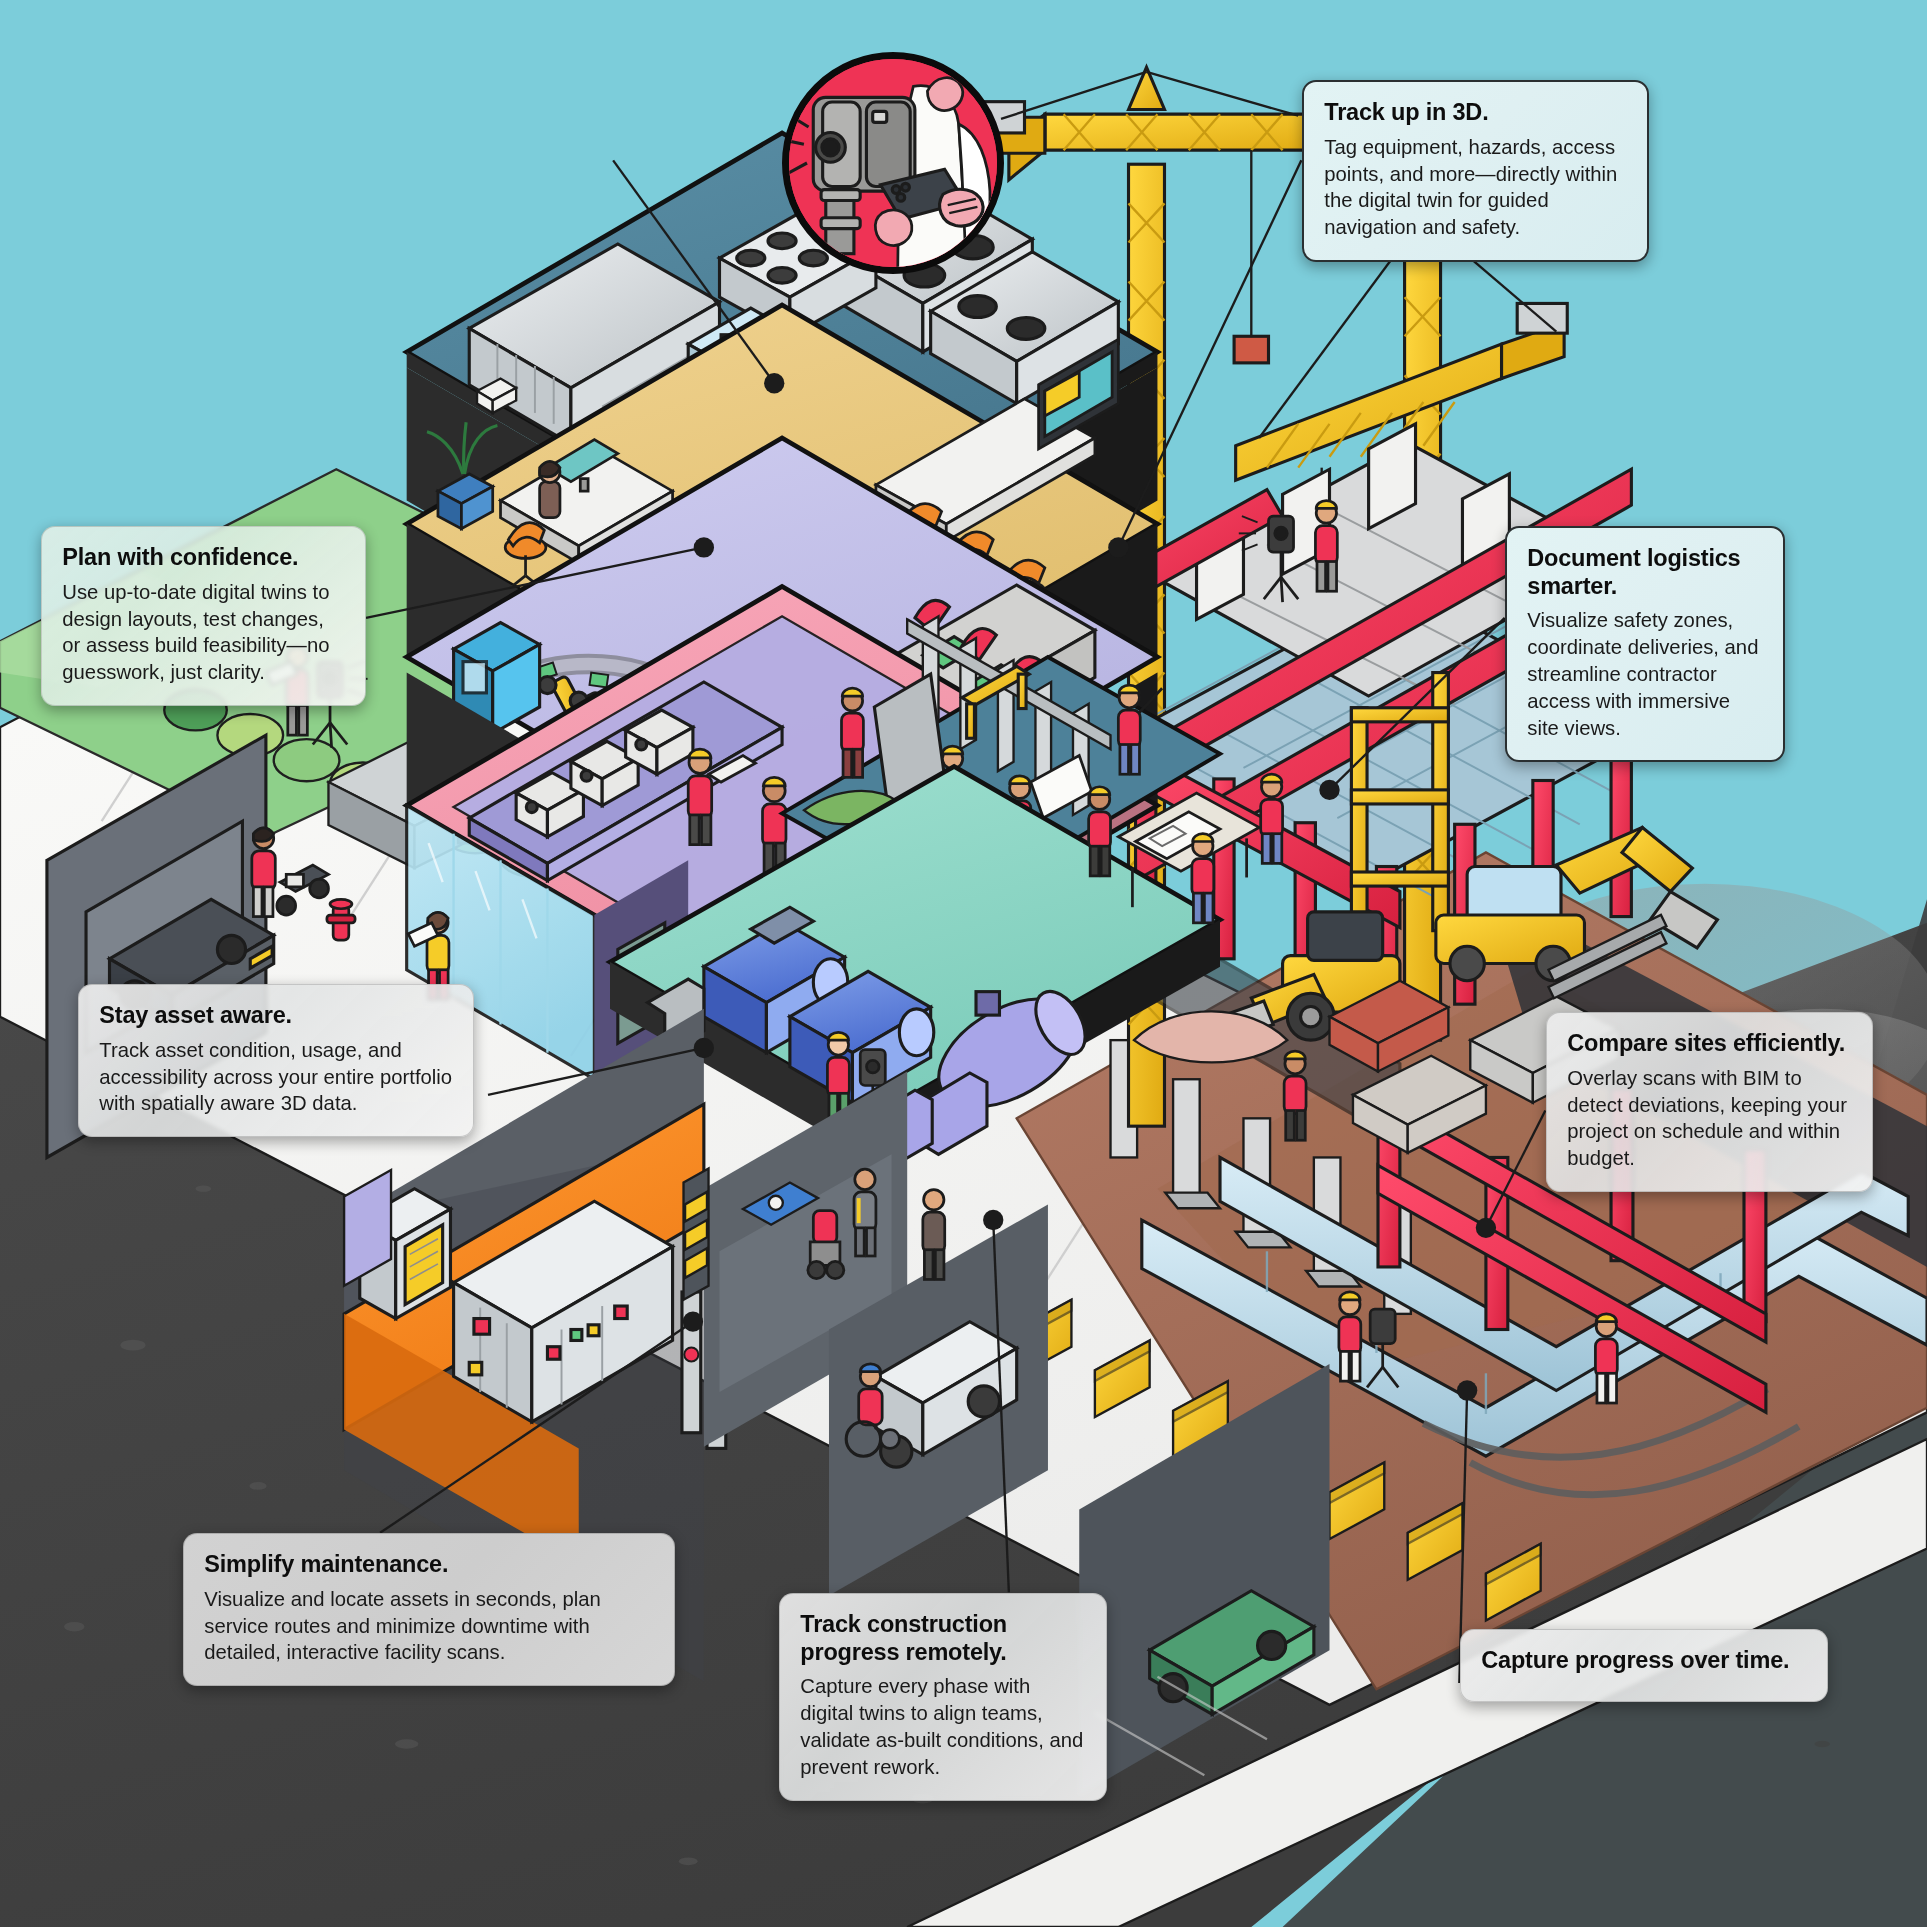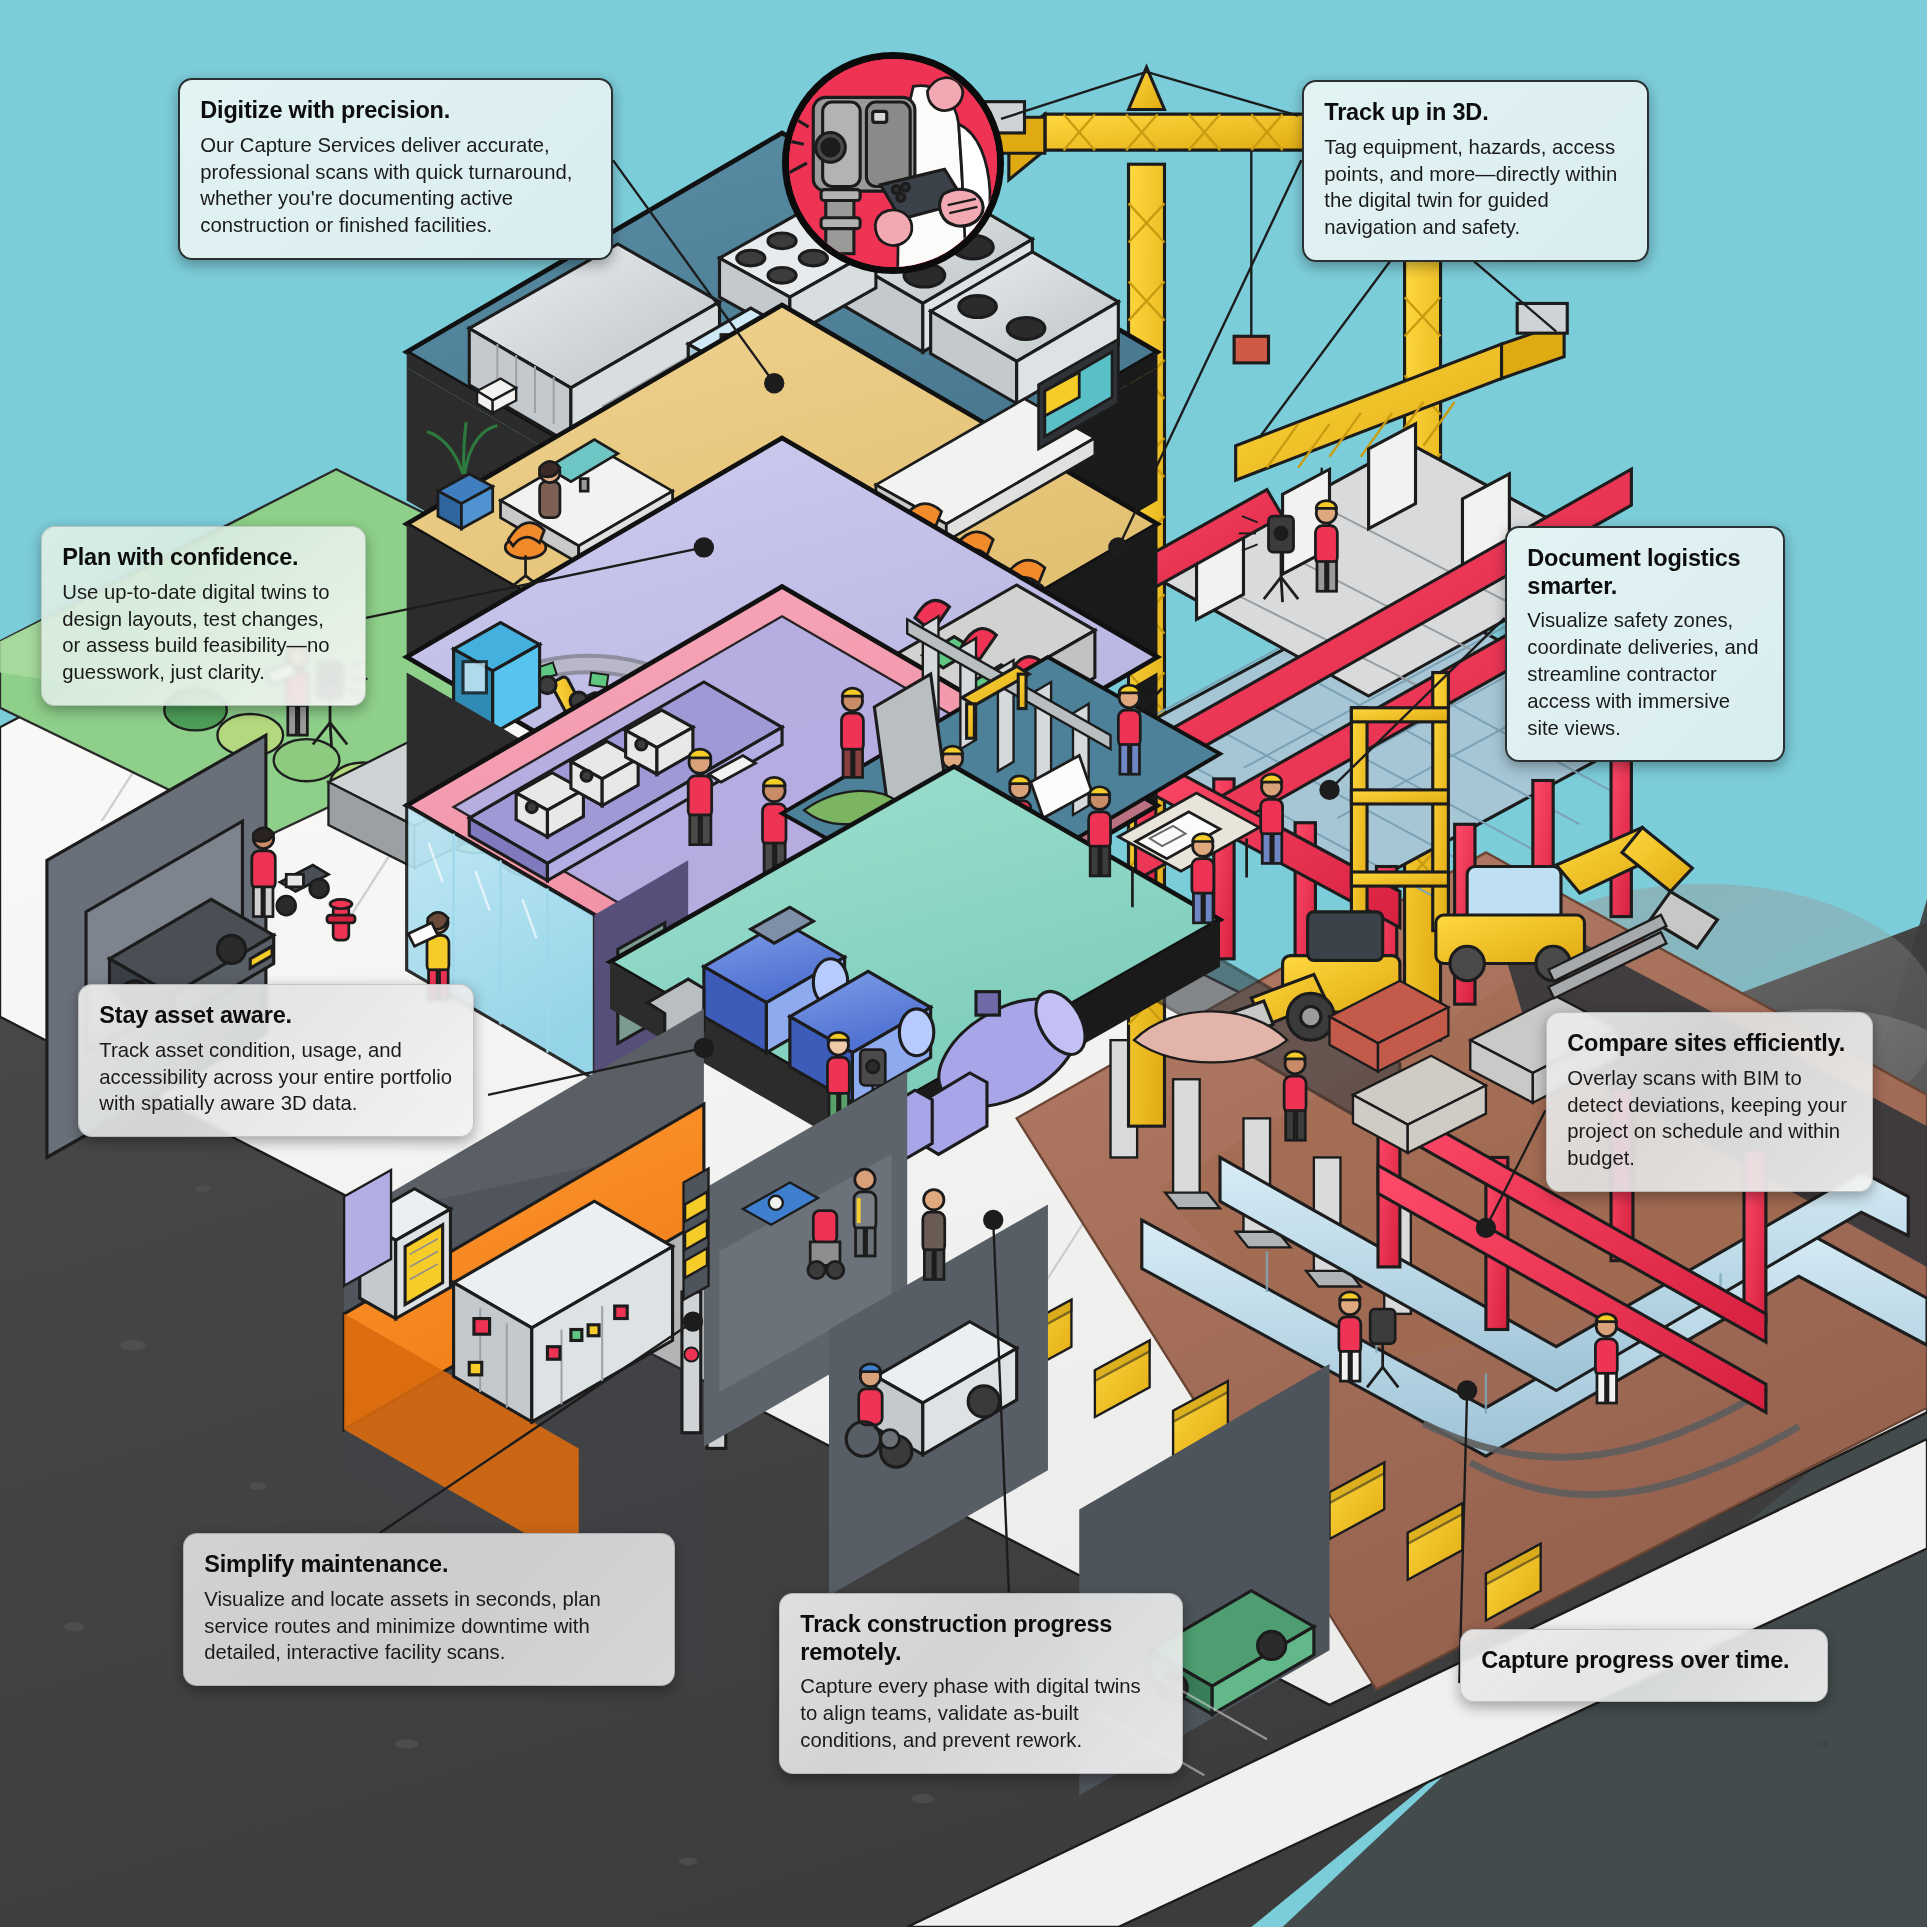--- a/index.html
+++ b/index.html
@@ -57,21 +57,21 @@
   }
 
   
   #cal-digitize   {left:178px;  top:78px;  width:435px;}
   #cal-markup     {left:1302px; top:80px;  width:347px;}
   #cal-plan       {left:41px;   top:526px;  width:325px;}
   #cal-doclog     {left:1505px; top:526px;  width:280px;}
   #cal-asset      {left:78px;  top:984px; width:396px;}
   #cal-compare    {left:1546px; top:1012px; width:327px;}
   #cal-simplify   {left:183px;  top:1533px; width:492px;}
-  #cal-track      {left:779px;  top:1593px; width:404px;}
+  #cal-track      {left:779px;  top:1593px; width:328px;}
   #cal-captime    {left:1460px; top:1629px; width:368px;}
 
   
   #badge{
     position:absolute;left:782px;top:52px;width:222px;height:222px;
     border-radius:50%;overflow:hidden;border:7px solid #0b0b0b;
     box-sizing:border-box;background:#ef3355;
   }
   #badge svg{position:absolute;left:-7px;top:-7px;width:222px;height:222px;}
 </style>
@@ -1234,24 +1234,20 @@
             <circle cx="152" cy="186" r="5"></circle>
         </g>
         <path d="M206,182 C226,170 250,176 256,192 C262,210 244,226 222,222 C204,218 196,198 206,182 Z" fill="#f2a9b2"></path>
         <path d="M212,196 L248,188 M214,206 L250,198" stroke="#1c1c1c" stroke-width="3"></path>
       </g>
 
       <path d="M128,206 C146,196 164,206 166,222 C168,240 150,252 134,246 C118,240 114,216 128,206 Z" fill="#f2a9b2" stroke="#1c1c1c" stroke-width="3.5"></path>
     </svg>
   </div>
 
-  <div class="callout c-teal" id="cal-digitize">
-    <p class="ttl">Digitize with precision.</p>
-    <p class="body">Our Capture Services deliver accurate, professional scans with quick turnaround, whether you're documenting active construction or finished facilities.</p>
-  </div>
 
   <div class="callout c-teal" id="cal-markup">
     <p class="ttl">Track up in 3D.</p>
     <p class="body">Tag equipment, hazards, access points, and more—directly within the digital twin for guided navigation and safety.</p>
   </div>
 
   <div class="callout c-glassgreen" id="cal-plan">
     <p class="ttl">Plan with confidence.</p>
     <p class="body">Use up-to-date digital twins to design layouts, test changes, or assess build feasibility—no guesswork, just clarity.</p>
   </div>

